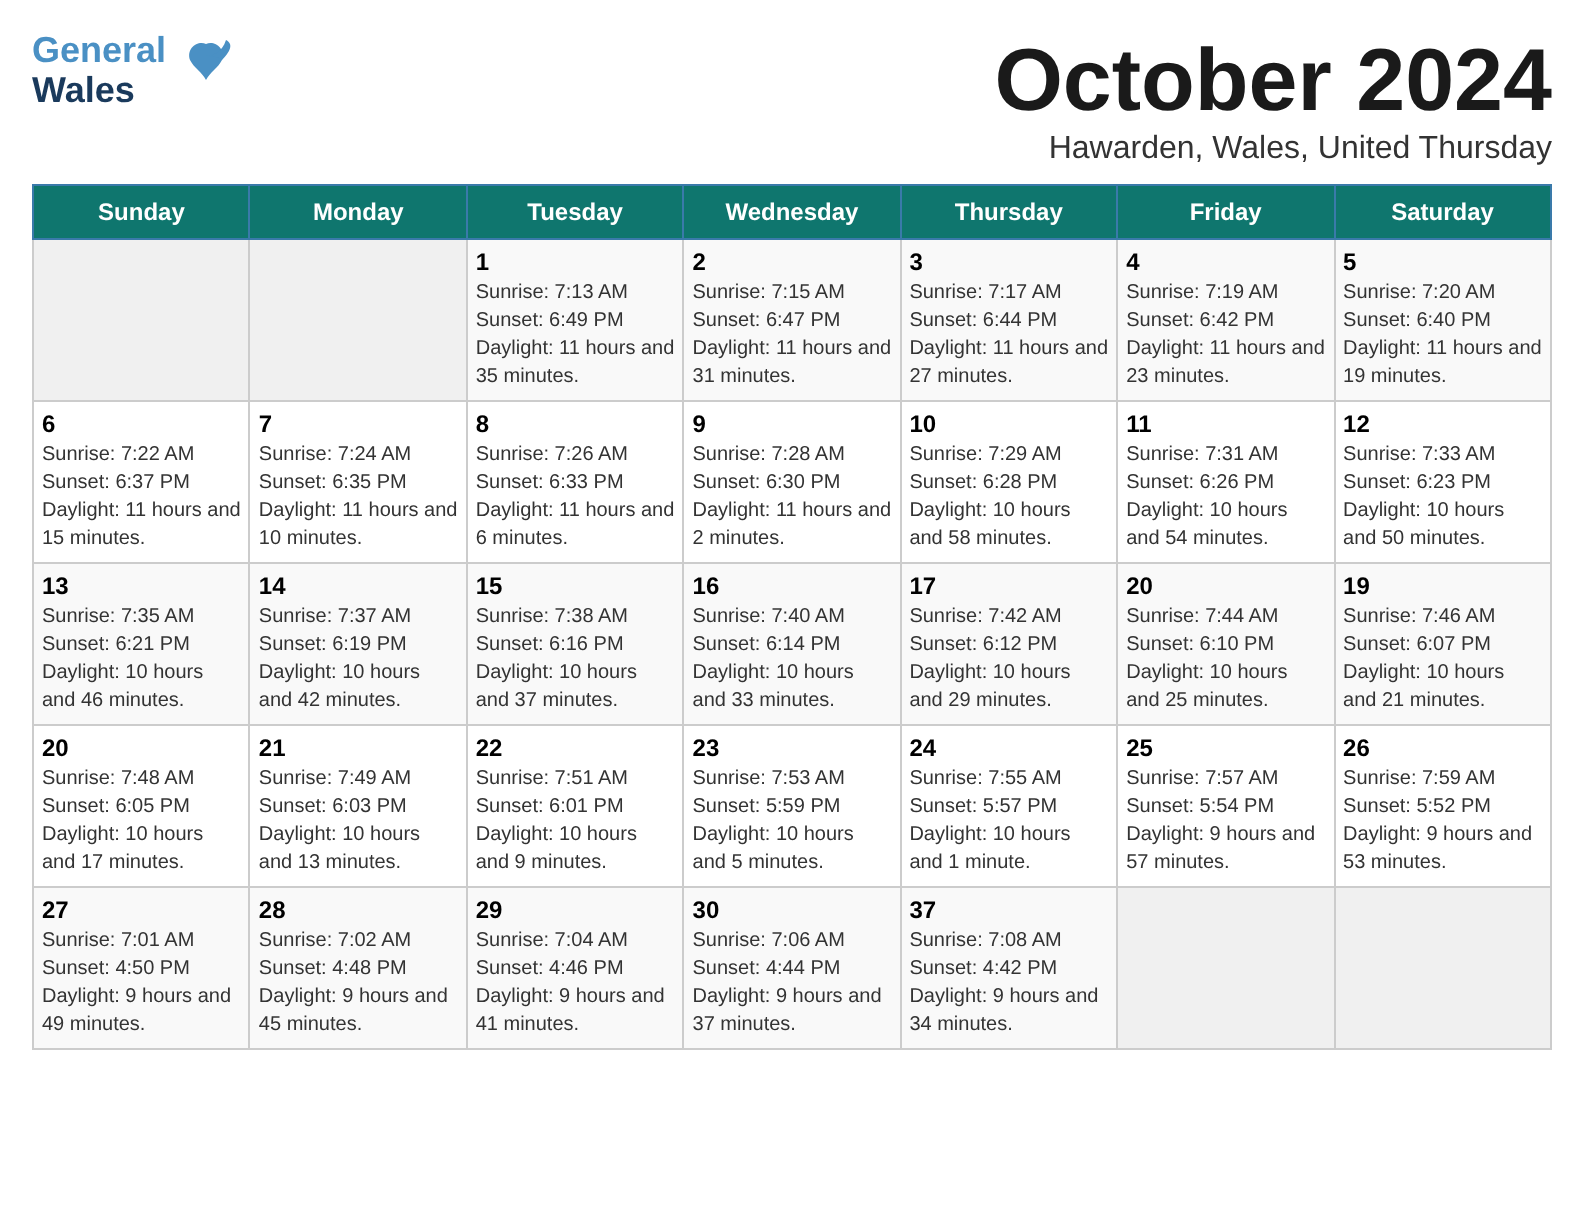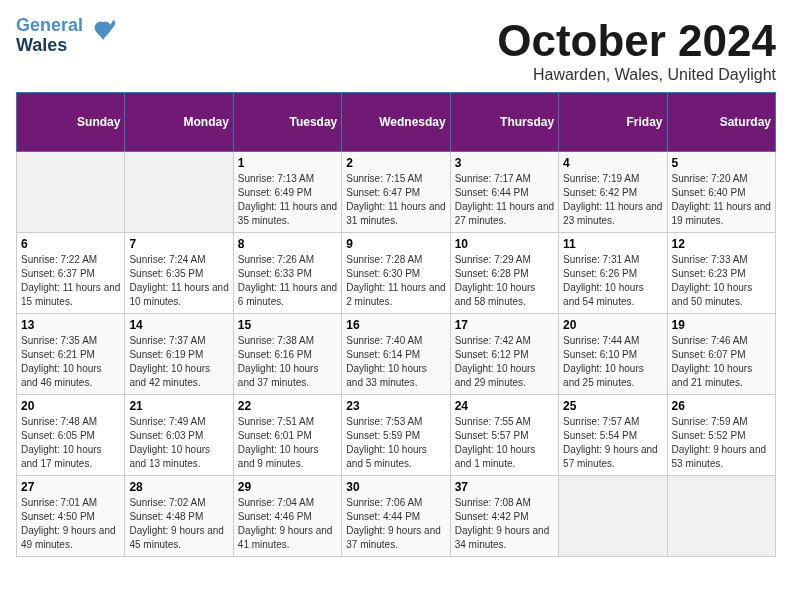--- a/index.html
+++ b/index.html
@@ -48,24 +48,24 @@
       font-size: 16px;
       font-weight: normal;
       color: #333;
     }
     table {
       width: 100%;
       border-collapse: collapse;
       font-size: 11px;
     }
     thead tr th {
-      background: #701a75;
+      background: #0f766e;
       color: #fff;
-      padding: 22px 4px;
-      text-align: right;
+      padding: 6px 4px;
+      text-align: center;
       font-size: 12px;
       font-weight: bold;
       border: 1px solid #3a7aaa;
     }
     tbody tr td {
       border: 1px solid #ccc;
       vertical-align: top;
       padding: 4px;
       min-height: 70px;
       background: #fff;
@@ -104,21 +104,21 @@
       <div style="margin-left:4px; margin-top:-4px;">
         <svg width="28" height="28" viewBox="0 0 28 28">
           <path d="M14 4 C18 2, 24 6, 22 12 C20 16, 16 18, 14 22 C12 18, 8 16, 6 12 C4 6, 10 2, 14 4Z" fill="#4a90c4"></path>
           <path d="M22 12 C26 8, 28 4, 24 2 C22 8, 18 10, 14 10 C18 10, 21 11, 22 12Z" fill="#4a90c4"></path>
         </svg>
       </div>
     </div>
   </div>
   <div class="title-block">
     <h1>October 2024</h1>
-    <h2>Hawarden, Wales, United Daylight</h2>
+    <h2>Hawarden, Wales, United Thursday</h2>
   </div>
 </div>
 
 <table>
   <thead>
     <tr>
     <th>Sunday</th>
         <th>Monday</th>
         <th>Tuesday</th>
         <th>Wednesday</th>

